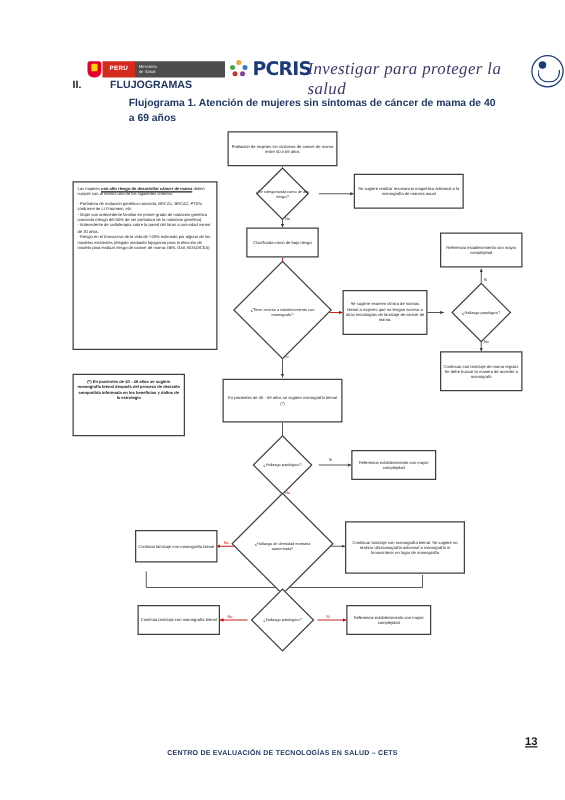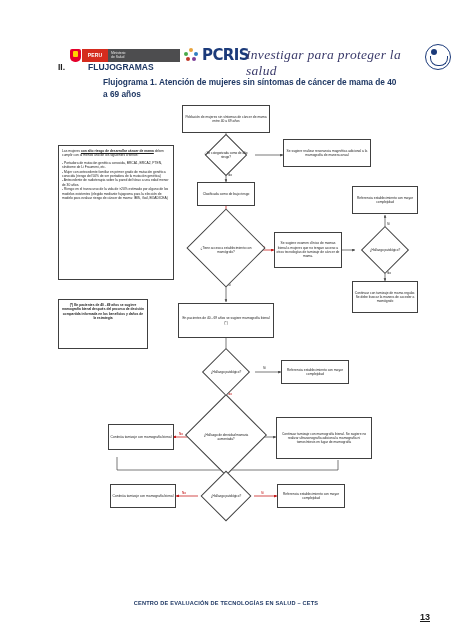--- a/index.html
+++ b/index.html
@@ -76,21 +76,21 @@
   .notebox.ctr{text-align:center;font-weight:bold;}
   .u{text-decoration:underline;font-weight:bold;}
   svg.links{position:absolute;left:0;top:0;width:452px;height:640px;pointer-events:none;}
   .lbl{position:absolute;font-size:3.1px;color:#c00000;}
   .lblk{position:absolute;font-size:3.1px;color:#1a1a1a;}
   
   .footer{
     position:absolute;left:0;top:600px;width:452px;text-align:center;
     font-size:5.6px;color:#1f3864;font-weight:bold;letter-spacing:.2px;
   }
-  .pagenum{position:absolute;right:22px;top:612px;font-size:9px;font-weight:bold;color:#1a1a1a;text-decoration:underline;}
+  .pagenum{position:absolute;right:22px;top:588px;font-size:9px;font-weight:bold;color:#1a1a1a;text-decoration:underline;}
 </style>
 </head>
 <body>
 
 <div class="page">
 
   <div class="header">
     <div class="logo-peru">
       <div class="shield"></div>
       <div class="peru-red">

